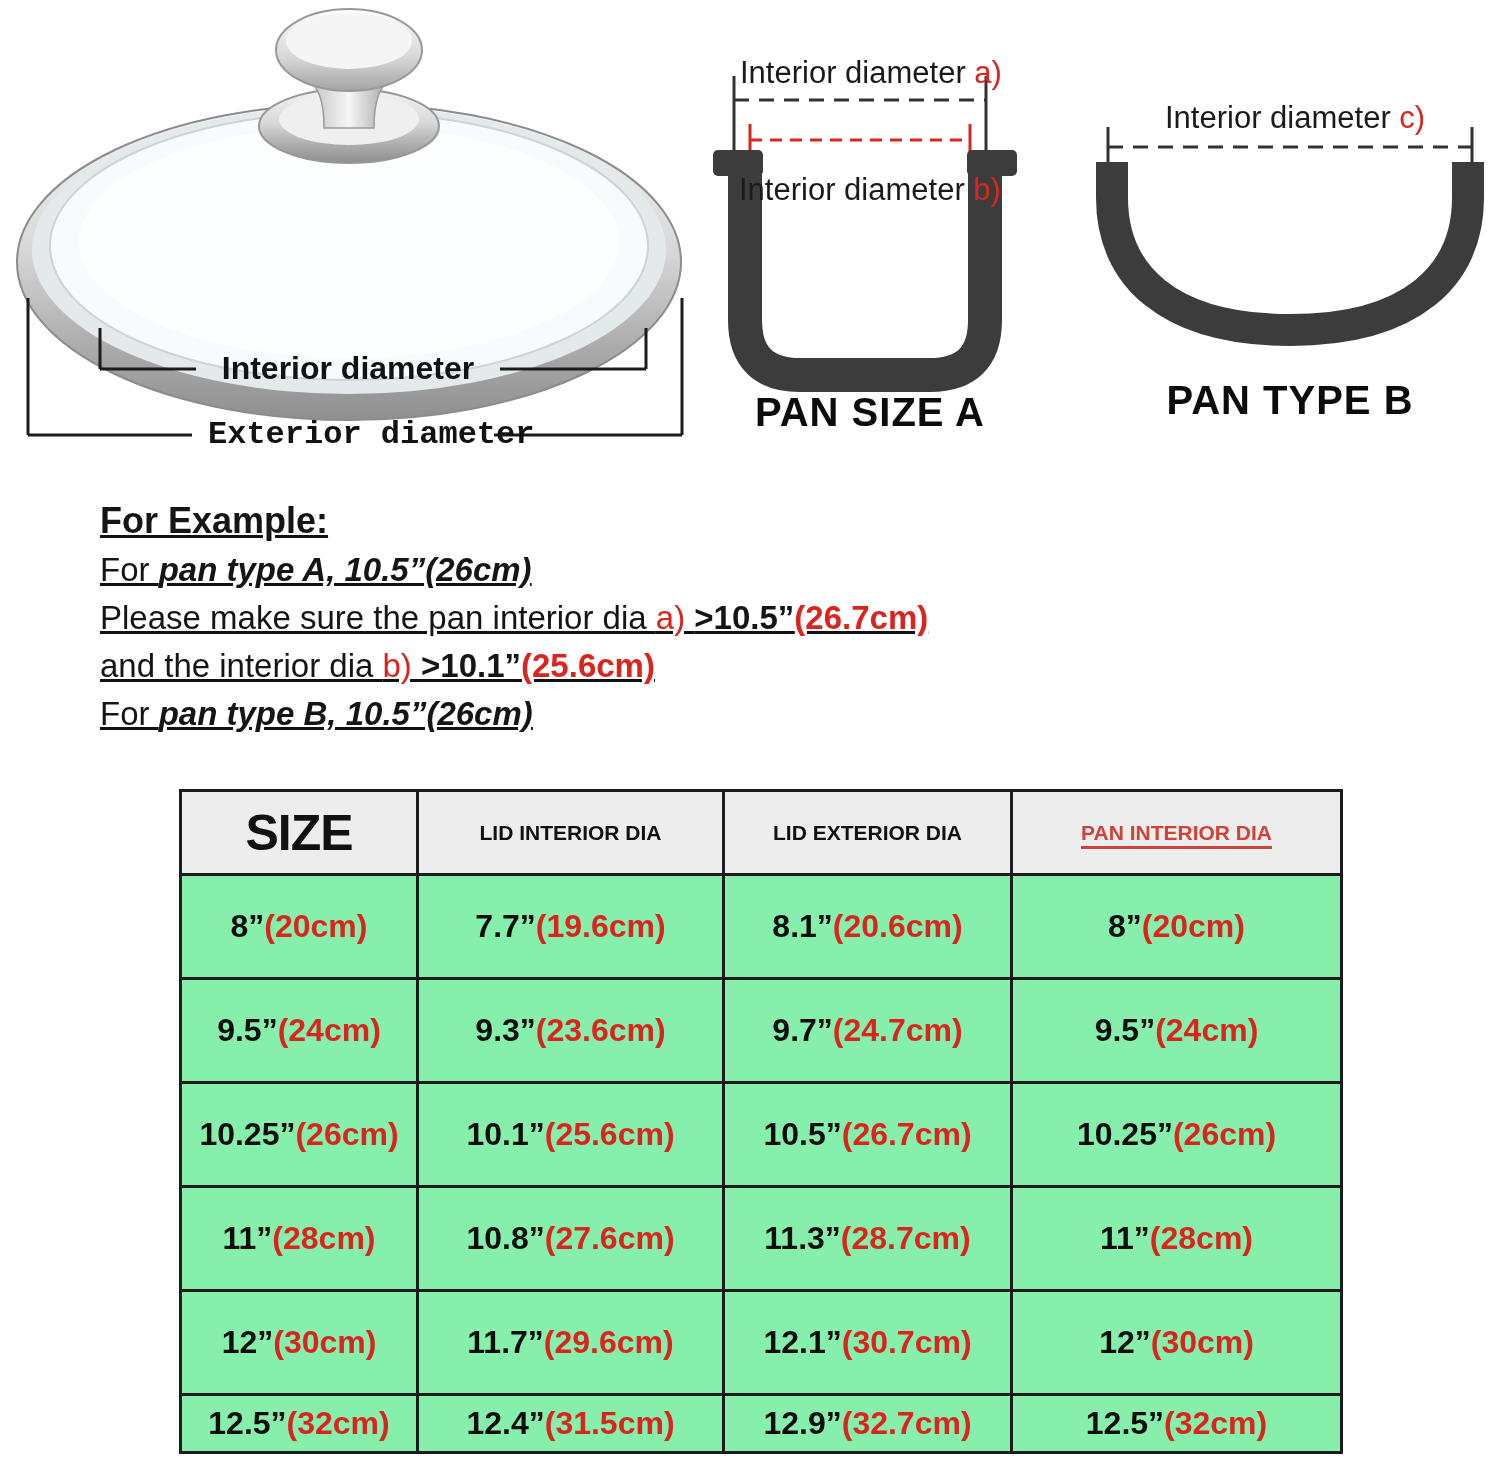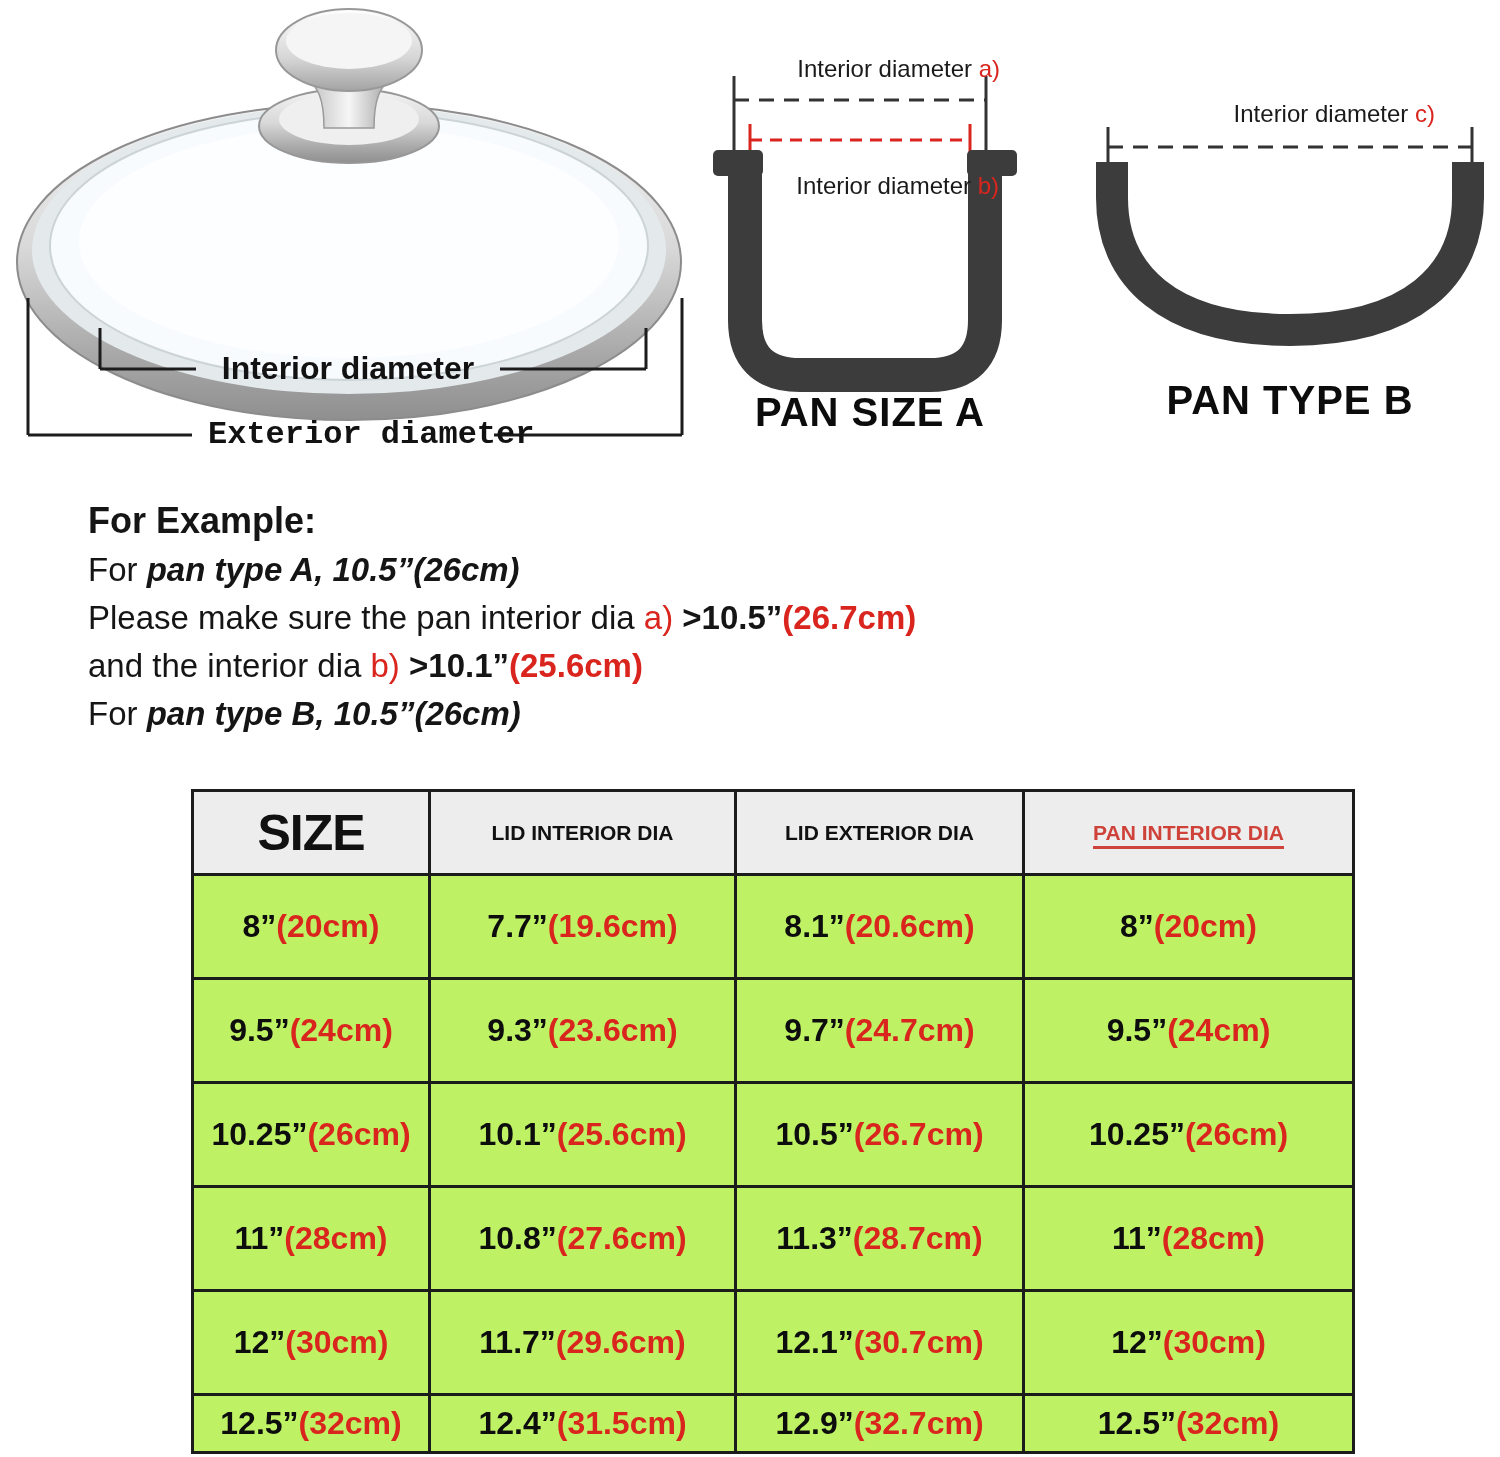--- a/index.html
+++ b/index.html
@@ -25,48 +25,48 @@
   .fig-label{
     position:absolute;width:300px;text-align:center;
     font-size:32px;font-weight:700;color:#121212;white-space:nowrap;
   }
   .guide{stroke:var(--border);stroke-width:3;fill:none;}
 
   
   #panA-fig{left:700px;top:30px;width:340px;height:412px;}
   #panB-fig{left:1090px;top:90px;width:400px;height:332px;}
   .pan-label{
-    position:absolute;text-align:right;font-size:24px;color:#1a1a1a;white-space:nowrap;
+    position:absolute;text-align:left;font-size:31px;color:#1a1a1a;white-space:nowrap;
   }
   .pan-title{
     position:absolute;left:0;width:100%;text-align:center;
     font-size:40px;font-weight:800;letter-spacing:1px;color:#0c0c0c;white-space:nowrap;
   }
   .pot{stroke:var(--dark);fill:none;}
   .pot-fill{fill:var(--dark);}
   .tick{stroke:#333;stroke-width:3;}
   .dash{stroke:#333;stroke-width:3;stroke-dasharray:15 10;fill:none;}
   .tick-red{stroke:var(--red);stroke-width:3;}
   .dash-red{stroke:var(--red);stroke-width:3;stroke-dasharray:12 8;fill:none;}
 
   
-  #example{left:88px;top:497px;width:1370px;}
+  #example{left:100px;top:497px;width:1370px;text-decoration:underline;}
   .ex-line{font-size:33px;line-height:48px;color:#151515;white-space:nowrap;}
   .sg-normal{font-weight:400;}
   .sg-bold{font-weight:700;}
   .sg-bolditalic{font-weight:700;font-style:italic;}
   .sg-red{color:var(--red);font-weight:400;}
   .sg-redbold{color:var(--red);font-weight:700;}
   .sg-boldlarge{font-weight:700;font-size:36px;}
 
   
   #size-table{
-    left:191px;top:789px;width:1161px;
+    left:179px;top:789px;width:1161px;
     border-collapse:collapse;table-layout:fixed;
-    background:#bef264;
+    background:#86efac;
   }
   #size-table th,#size-table td{
     border:3px solid var(--border);
     text-align:center;vertical-align:middle;
     overflow:hidden;white-space:nowrap;
   }
   #size-table thead tr{height:84px;}
   #size-table thead th{background:var(--header-bg);font-size:21px;font-weight:700;color:#111;}
   #size-table thead th.size-h{font-size:50px;letter-spacing:-1px;}
   #size-table thead th.red-h{

